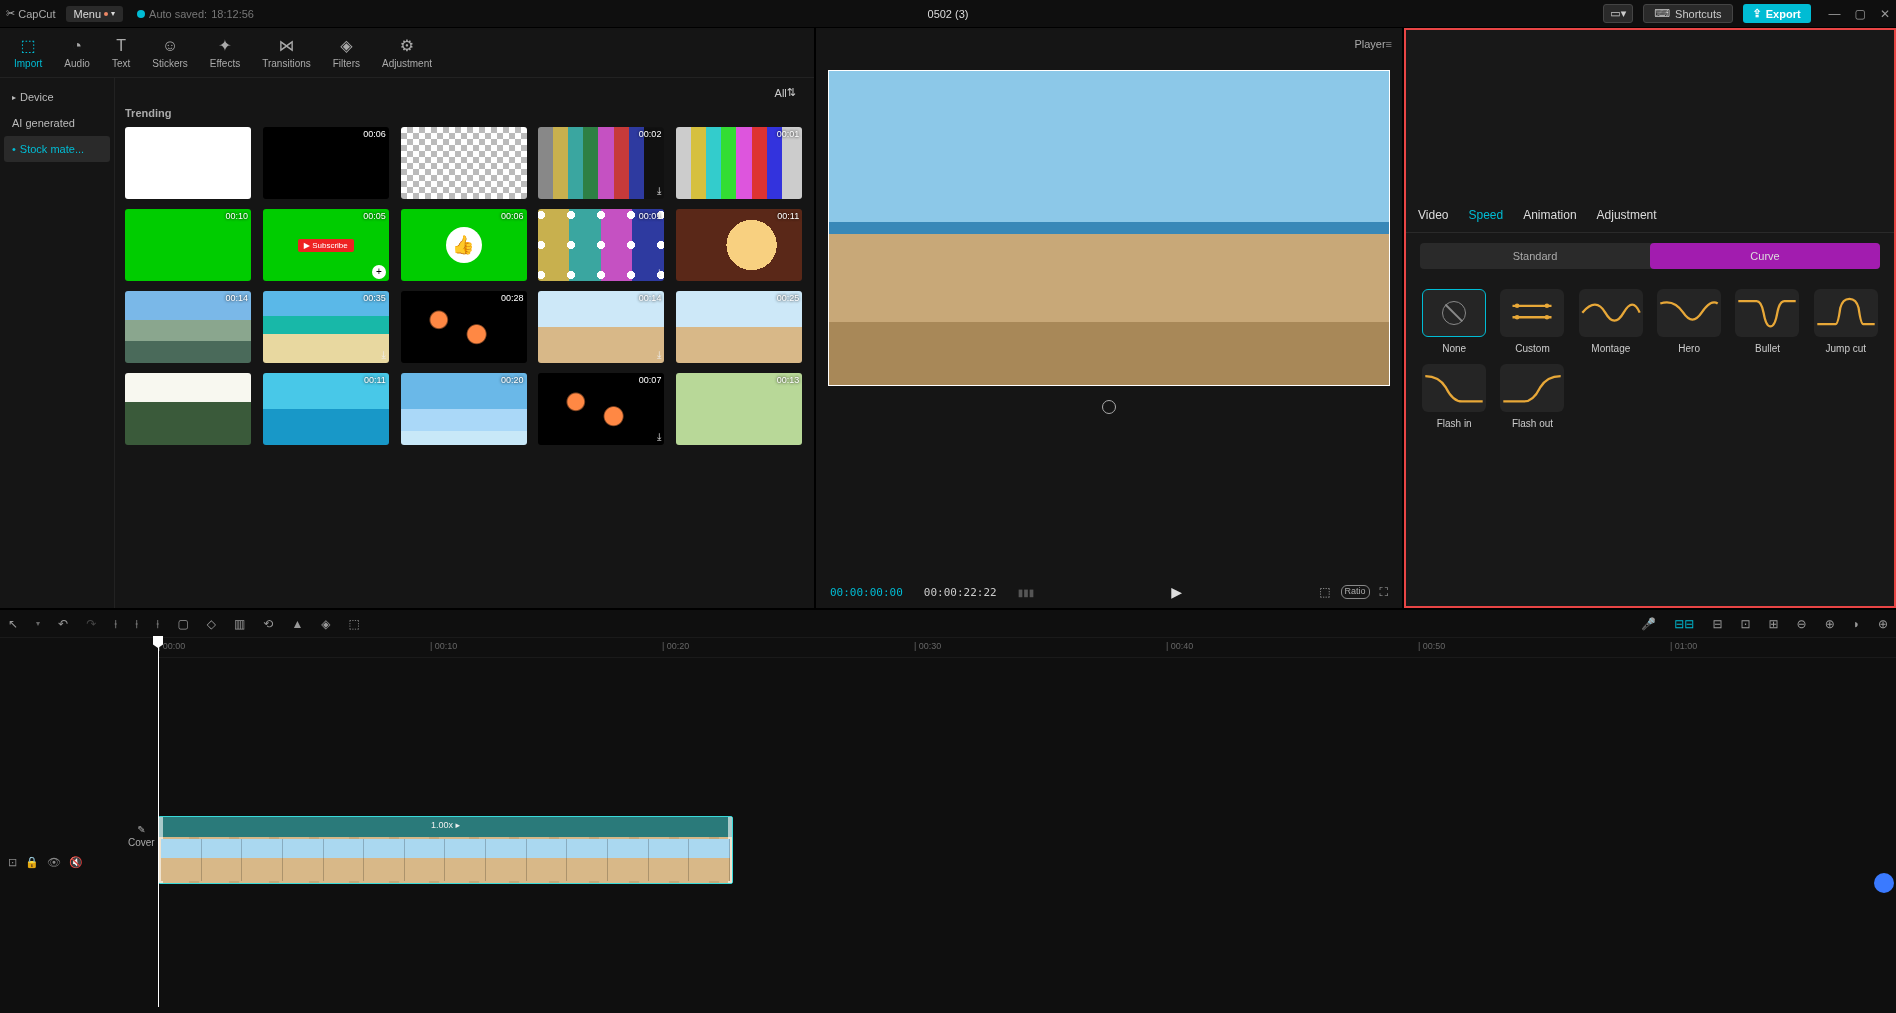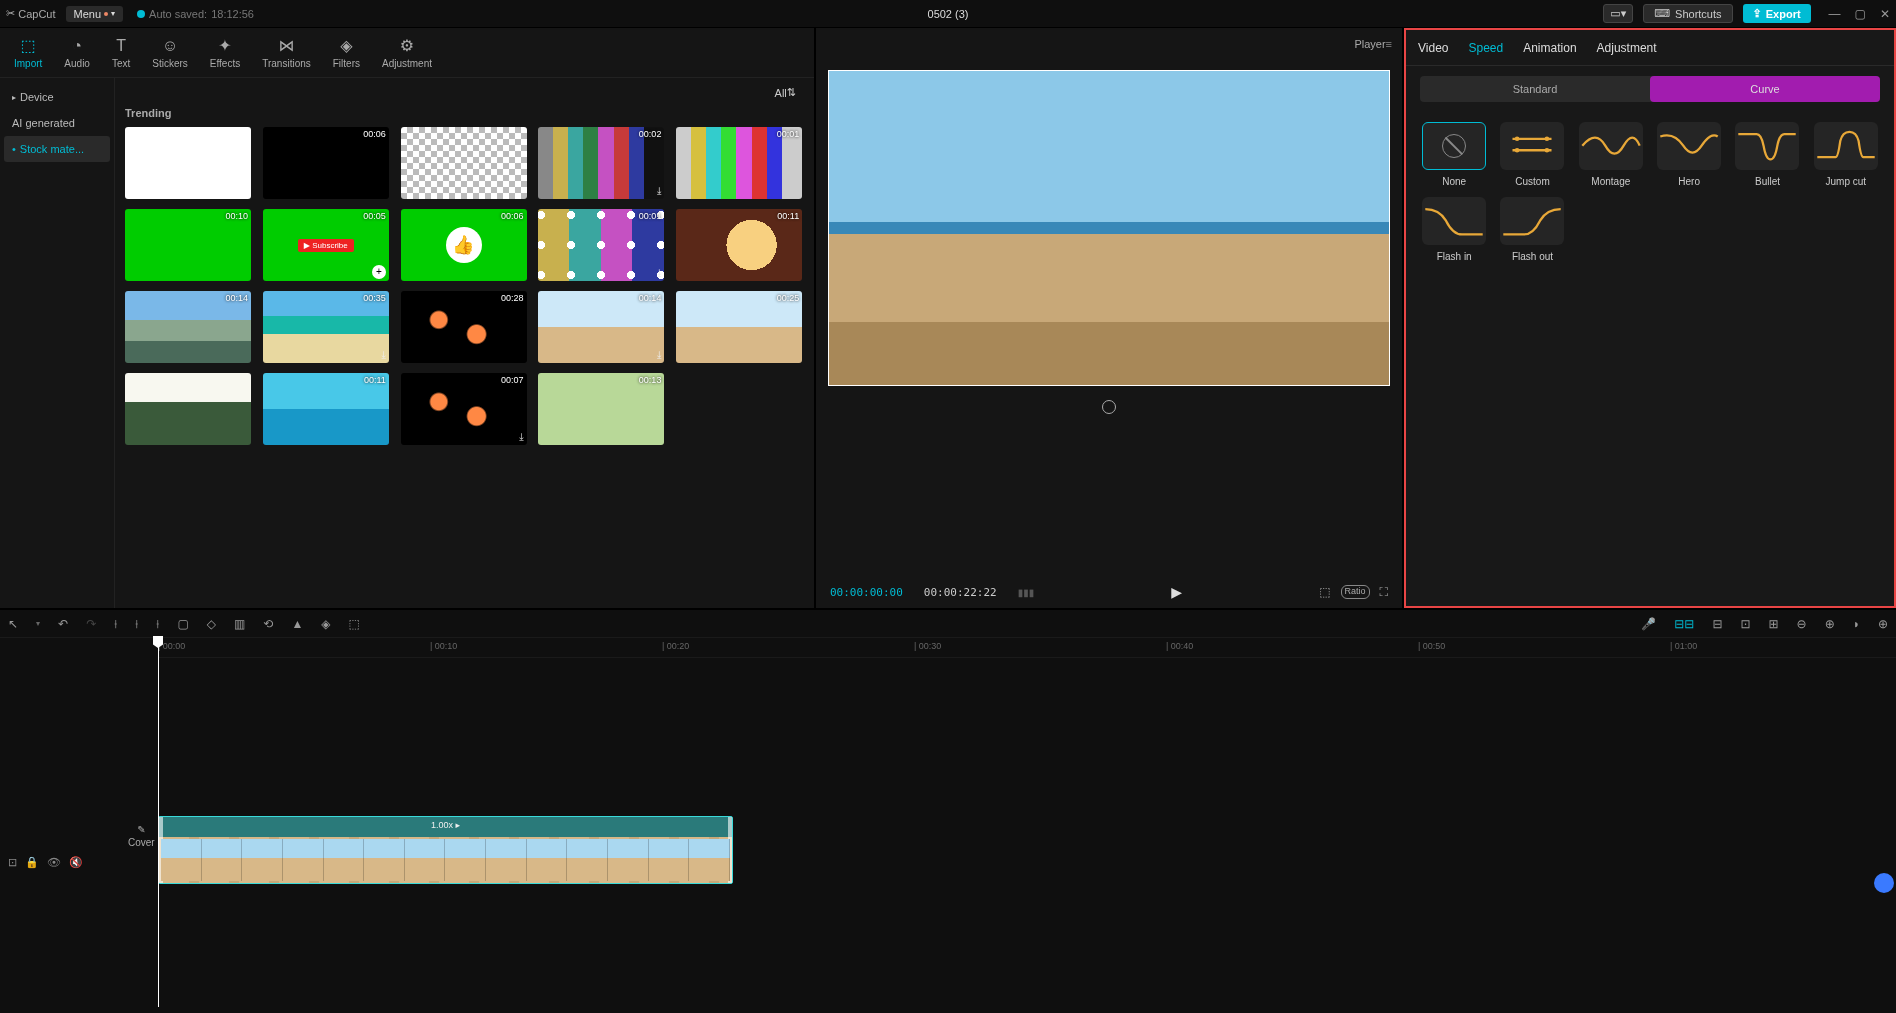--- a/index.html
+++ b/index.html
@@ -70,21 +70,21 @@
 .player-quality { display: flex; justify-content: center; padding: 4px; }
 .player-quality .badge { width: 14px; height: 14px; border: 1.5px solid #aaa; border-radius: 50%; position: relative; }
 .player-controls { display: flex; align-items: center; padding: 8px 14px; gap: 21px; margin-top: auto; }
 .timecode { color: #00bcd4; font-size: 11px; font-family: monospace; }
 .timecode2 { color: #ccc; font-size: 11px; font-family: monospace; }
 .play-btn { margin: 0 auto; color: #ddd; font-size: 14px; }
 .player-right-tools { display: flex; gap: 10px; color: #aaa; font-size: 12px; }
 .ratio-box { border: 1px solid #888; padding: 0 3px; font-size: 9px; border-radius: 6px; }
 
 
-.right-panel { width: 492px; background: #181818; border: 2px solid #e84545; display: flex; flex-direction: column; }
+.right-panel { width: 492px; background: #181818; border: 2px solid #e84545; display: flex; flex-direction: column; justify-content: center; }
 .right-tabs { height: 36px; display: flex; align-items: center; padding: 0 12px; gap: 20px; border-bottom: 1px solid #2a2a2a; }
 .right-tab { color: #ddd; font-size: 12px; cursor: pointer; }
 .right-tab.active { color: #00bcd4; }
 .speed-toggle { display: flex; margin: 10px 14px; background: #2a2a2a; border-radius: 4px; height: 26px; }
 .speed-toggle div { flex: 1; text-align: center; line-height: 26px; font-size: 11px; color: #aaa; cursor: pointer; }
 .speed-toggle .sel { background: #a21caf; color: #ddd; border-radius: 4px; }
 .curve-grid { display: grid; grid-template-columns: repeat(6, 1fr); gap: 10px; padding: 10px 14px; }
 .curve-item { display: flex; flex-direction: column; align-items: center; gap: 6px; cursor: pointer; }
 .curve-box { width: 64px; height: 48px; background: #252525; border-radius: 6px; display: flex; align-items: center; justify-content: center; border: 1.5px solid transparent; position: relative; }
 .curve-box.selected { border-color: #00bcd4; }
@@ -260,20 +260,23 @@
             <div class="thumb thumb-group">
               <span class="dur">00:14</span>
               <span class="dl">⤓</span>
             </div>
             <div class="thumb thumb-group">
               <span class="dur">00:25</span>
             </div>
             <div class="thumb thumb-forest"></div>
             <div class="thumb thumb-waves">
               <span class="dur">00:11</span>
+            </div>
+            <div class="thumb thumb-sky">
+              <span class="dur">00:20</span>
             </div>
             <div class="thumb thumb-fireworks">
               <span class="dur">00:07</span>
               <span class="dl">⤓</span>
             </div>
             <div class="thumb thumb-park">
               <span class="dur">00:13</span>
             </div>
           </div>
       </div>

